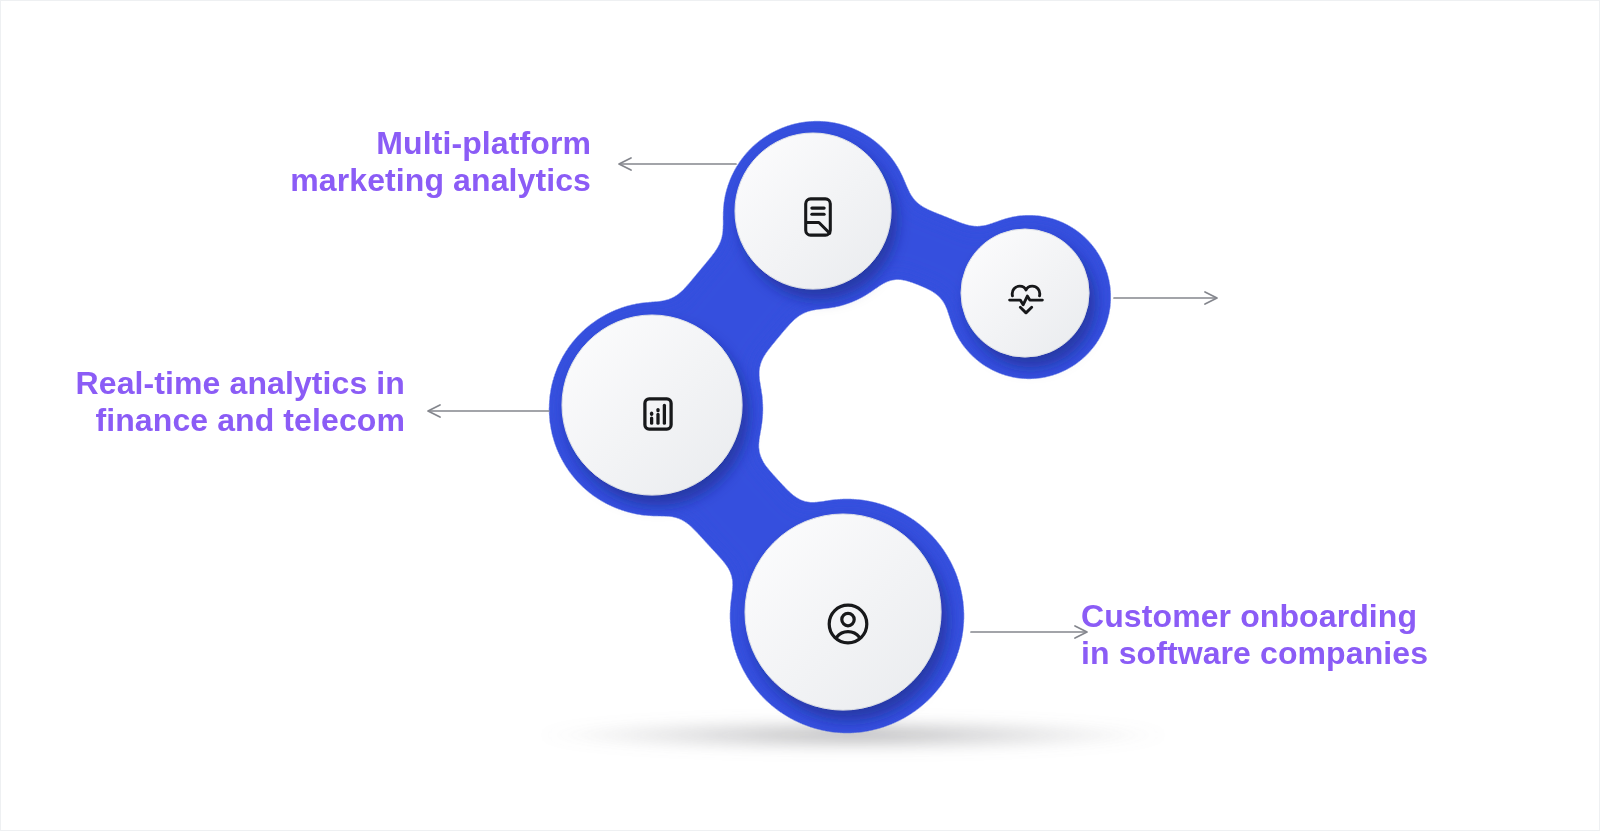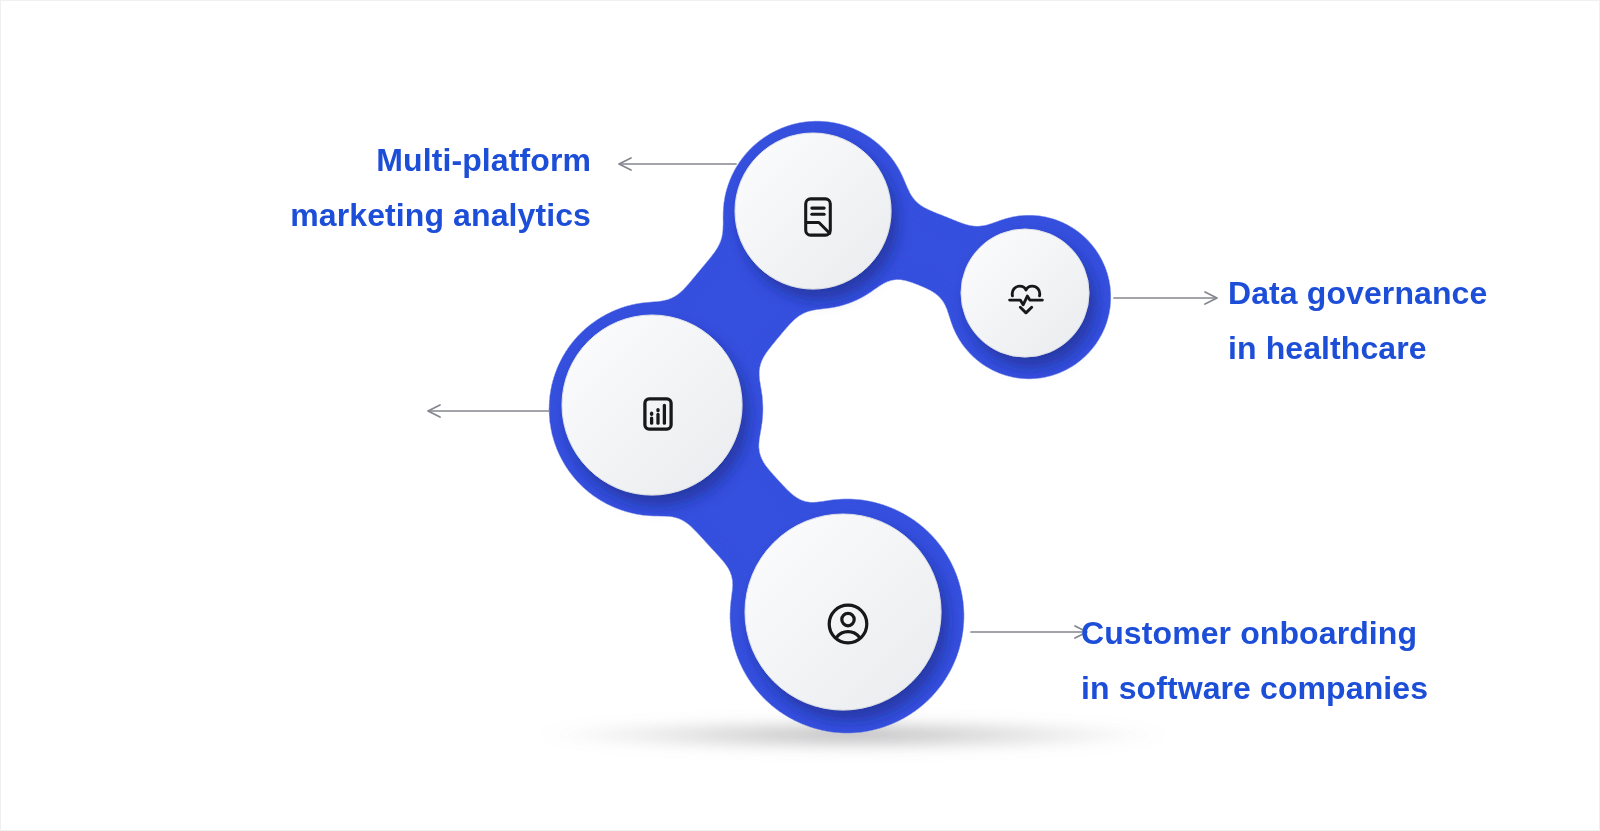--- a/index.html
+++ b/index.html
@@ -15,26 +15,25 @@
   }
   .scene {
     position: absolute;
     left: 0; top: 0;
     width: 1600px;
     height: 831px;
   }
   .label {
     position: absolute;
     font-size: 32px;
-    line-height: 55px;
+    line-height: 37px;
     font-weight: 600;
     letter-spacing: 0.1px;
-    color: #1d4ed8;
+    color: #8b5cf6;
     white-space: pre-line;
-    margin-top: 8px;
   }
   .label.align-right { text-align: right; }
   .label.align-left  { text-align: left; }
   #label-marketing { right: 1008px; top: 124px; }
   #label-finance   { right: 1194px; top: 364px; }
   #label-healthcare{ left: 1227px;  top: 257px; }
   #label-software  { left: 1080px;  top: 597px; }
   .icon {
     position: absolute;
     transform: translate(-50%, -50%);
@@ -146,20 +145,20 @@
     <svg width="48" height="48" viewBox="0 0 24 24" stroke-width="1.6" stroke-linecap="round" stroke-linejoin="round">
       <circle cx="12" cy="12" r="9.4"></circle>
       <circle cx="12" cy="9.8" r="3.1"></circle>
       <path d="M6.3 18.6 a7.2 7.2 0 0 1 11.4 0"></path>
     </svg>
   </div>
 
   <div class="label align-right" id="label-marketing">Multi-platform
 marketing analytics</div>
 
-  <div class="label align-left" id="label-healthcare">Data governance
-in healthcare</div>
 
+  <div class="label align-right" id="label-finance">Real-time analytics in
+finance and telecom</div>
 
   <div class="label align-left" id="label-software">Customer onboarding
 in software companies</div>
 
 </div>
 
 </body></html>

